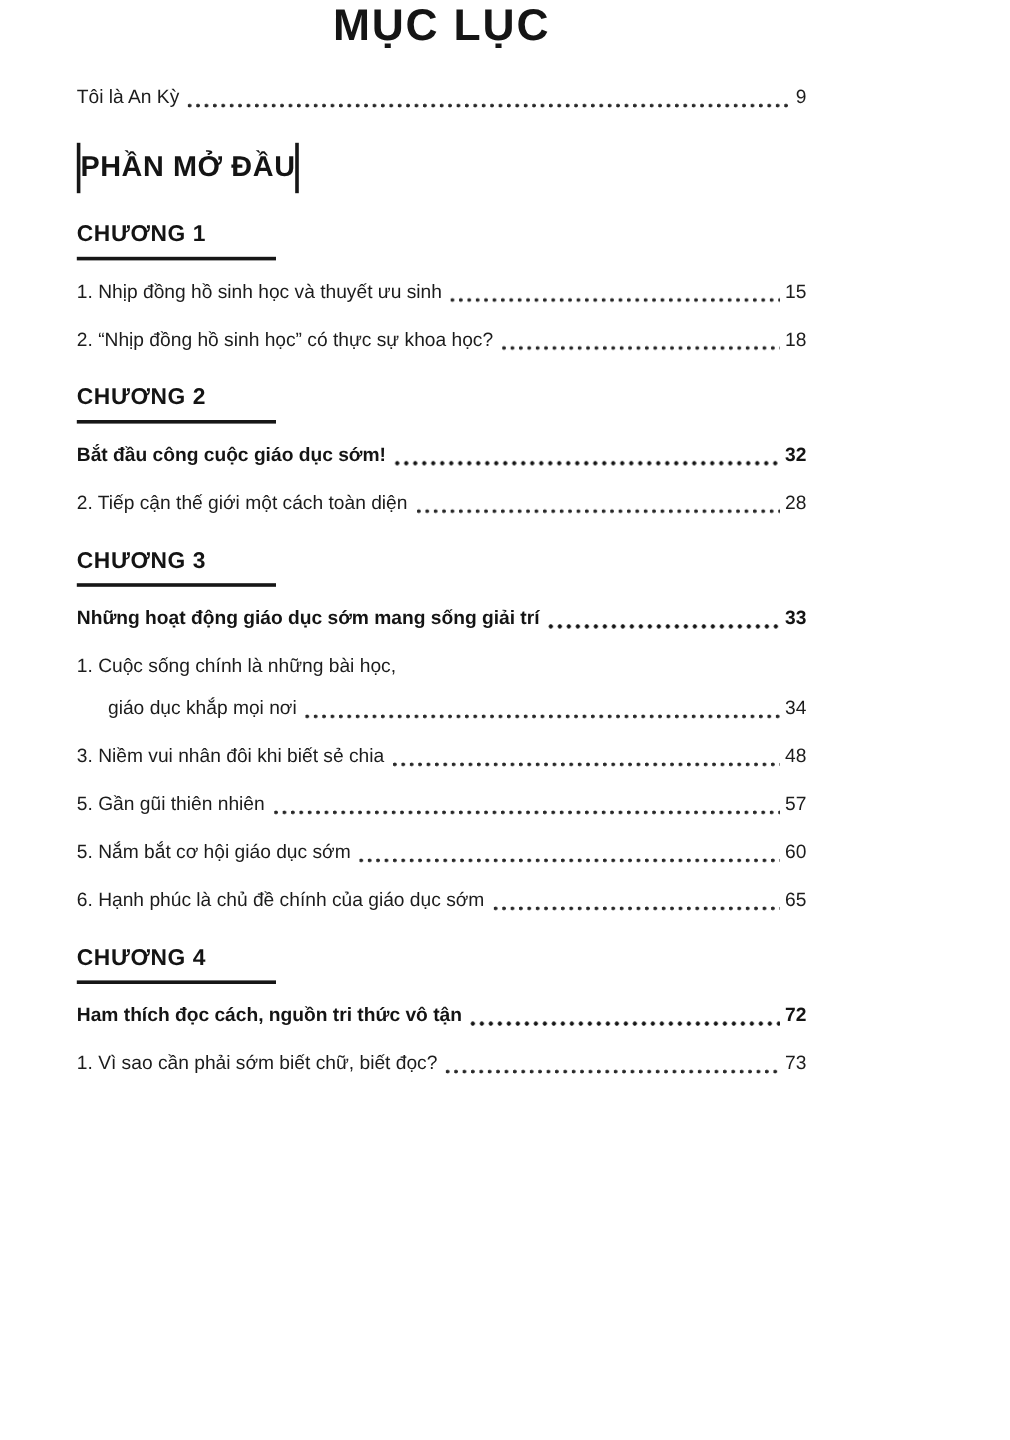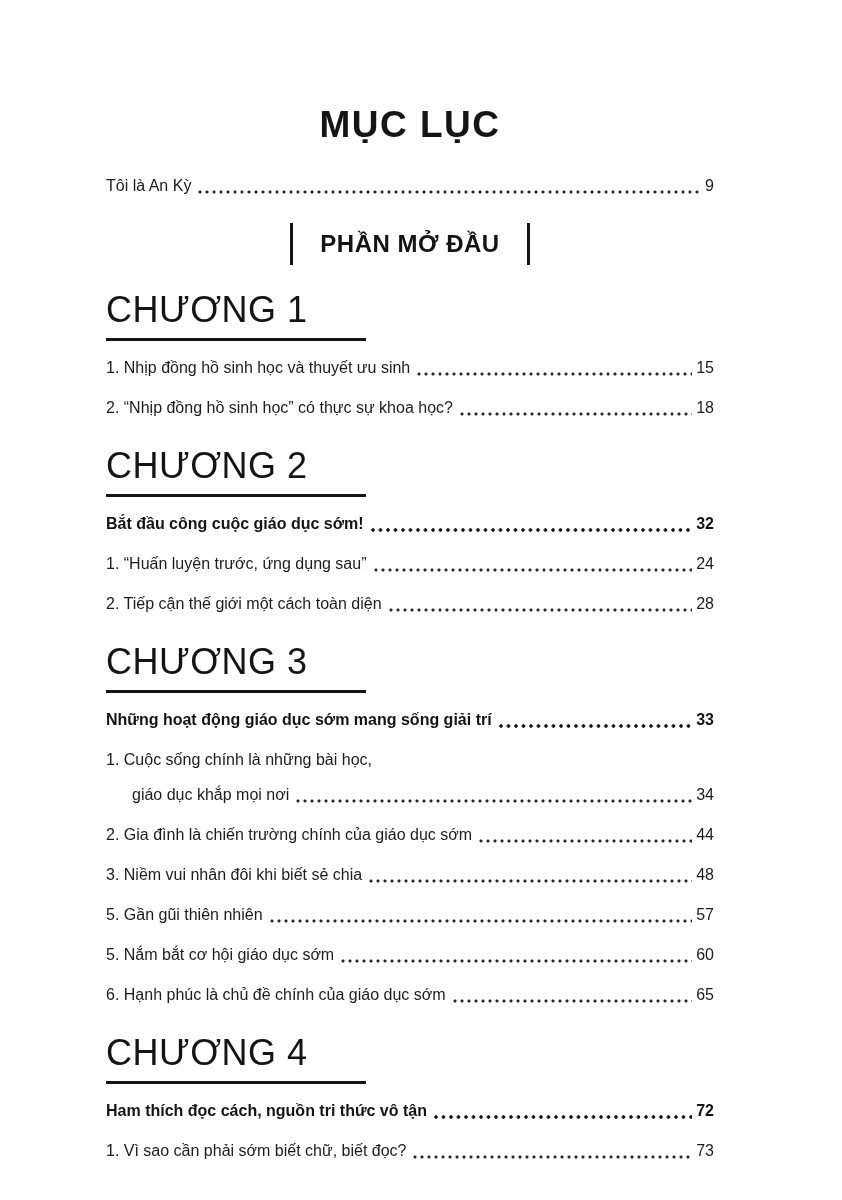--- a/index.html
+++ b/index.html
@@ -9,22 +9,21 @@
   }
   body {
     width: 842px;
     height: 1200px;
     overflow: hidden;
     font-family: "Liberation Sans", "DejaVu Sans", sans-serif;
     color: #1c1c1c;
   }
   .content {
     width: 608px;
-    margin-left: 106px;
-    padding-top: 104px;
+    margin-left: 64px;
     box-sizing: border-box;
   }
   .title {
     margin: 0 0 26px 0;
     text-align: center;
     font-size: 37px;
     font-weight: bold;
     letter-spacing: 1.5px;
     color: #151515;
   }
@@ -50,42 +49,40 @@
   .row.bold .label,
   .row.bold .pagenum { font-weight: bold; color: #141414; }
   .row.bold .leader {
     background-image: radial-gradient(circle at 3px 2px, #151515 1.5px, transparent 2px);
     background-size: 7.5px 4px;
   }
   .row.noleader { margin-bottom: 8px; }
   .row.cont { padding-left: 26px; }
   .part-header {
     display: flex;
-    justify-content: center;
     align-items: center;
-    gap: 27px;
     margin: 24px 0 8px 0;
   }
   .part-header .bar {
     width: 3px;
     height: 42px;
     background: #161616;
   }
   .part-header .part-text {
     font-size: 24px;
     font-weight: bold;
     letter-spacing: 0.5px;
     color: #141414;
   }
   .chapter { margin-top: 24px; }
   .chap-heading {
     display: inline-block;
     margin: 0 0 13px 0;
-    font-size: 36px;
-    font-weight: normal;
+    font-size: 19px;
+    font-weight: bold;
     letter-spacing: 0.5px;
     color: #141414;
     padding: 0 58px 7px 0;
     border-bottom: 3px solid #161616;
   }
 </style>
 </head>
 <body>
 
 <div class="content">
@@ -119,25 +116,20 @@
   </section>
 
   <section class="chapter">
     <h2 class="chap-heading">CHƯƠNG 2</h2>
     <div class="row bold">
       <span class="label">Bắt đầu công cuộc giáo dục sớm!</span>
       <span class="leader"></span>
       <span class="pagenum">32</span>
     </div>
     <div class="row">
-      <span class="label">1. “Huấn luyện trước, ứng dụng sau”</span>
-      <span class="leader"></span>
-      <span class="pagenum">24</span>
-    </div>
-    <div class="row">
       <span class="label">2. Tiếp cận thế giới một cách toàn diện</span>
       <span class="leader"></span>
       <span class="pagenum">28</span>
     </div>
   </section>
 
   <section class="chapter">
     <h2 class="chap-heading">CHƯƠNG 3</h2>
     <div class="row bold">
       <span class="label">Những hoạt động giáo dục sớm mang sống giải trí</span>
@@ -145,25 +137,20 @@
       <span class="pagenum">33</span>
     </div>
     <div class="row noleader">
       <span class="label">1. Cuộc sống chính là những bài học,</span>
 
     </div>
     <div class="row cont">
       <span class="label">giáo dục khắp mọi nơi</span>
       <span class="leader"></span>
       <span class="pagenum">34</span>
-    </div>
-    <div class="row">
-      <span class="label">2. Gia đình là chiến trường chính của giáo dục sớm</span>
-      <span class="leader"></span>
-      <span class="pagenum">44</span>
     </div>
     <div class="row">
       <span class="label">3. Niềm vui nhân đôi khi biết sẻ chia</span>
       <span class="leader"></span>
       <span class="pagenum">48</span>
     </div>
     <div class="row">
       <span class="label">5. Gần gũi thiên nhiên</span>
       <span class="leader"></span>
       <span class="pagenum">57</span>

